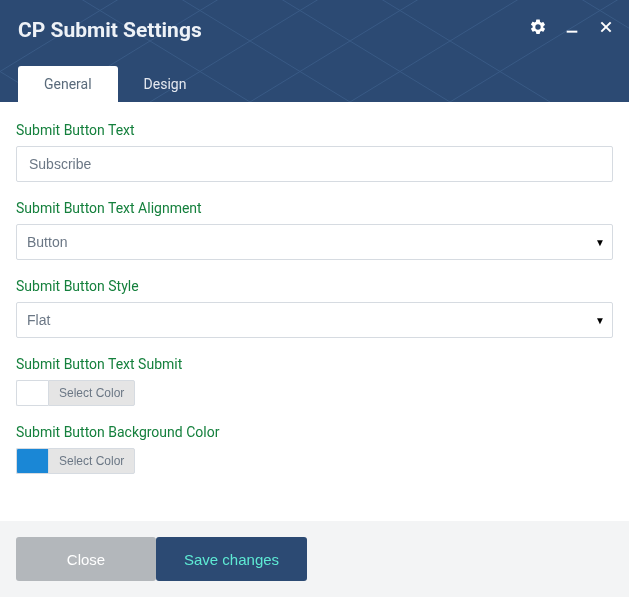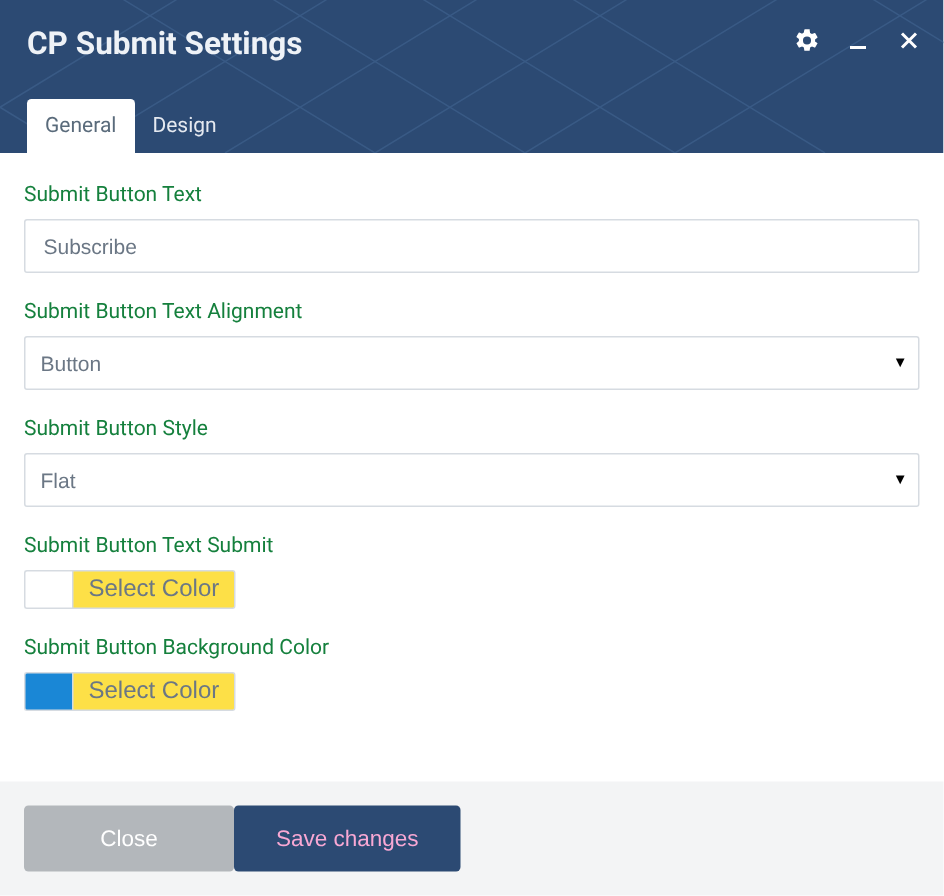--- a/index.html
+++ b/index.html
@@ -47,21 +47,21 @@
     color: #fff;
   }
   .icon svg { display: block; }
   .tabs {
     position: absolute;
     bottom: 0;
     left: 18px;
     display: flex;
   }
   .tab {
-    padding: 10px 12px 10px;
+    padding: 10px 26px 10px;
     font-size: 14px;
     color: #e5e9f0;
     cursor: pointer;
     border-radius: 3px 3px 0 0;
   }
   .tab.active {
     background: #fff;
     color: #5a6b7b;
   }
   .body {
@@ -121,22 +121,22 @@
   .color-swatch {
     width: 32px;
     border: 1px solid #d6dbe1;
     border-right: none;
     border-radius: 2px 0 0 2px;
     background: #fff;
   }
   .color-swatch.blue { background: #1a87d6; }
   .select-color-btn {
     border: 1px solid #d6dbe1;
-    background: #fde047;
-    font-size: 16px;
+    background: #e5e5e5;
+    font-size: 12px;
     color: #6b7785;
     padding: 0 10px;
     cursor: pointer;
     border-radius: 0 2px 2px 0;
   }
   .footer {
     position: absolute;
     bottom: 0; left: 0; right: 0;
     background: #f3f4f5;
     padding: 16px;
@@ -150,21 +150,21 @@
     font-size: 15px;
     cursor: pointer;
   }
   .btn-close {
     background: #b3b7bb;
     color: #fff;
     min-width: 140px;
   }
   .btn-save {
     background: #2c4a73;
-    color: #f9a8d4;
+    color: #5eead4;
   }
 </style>
 </head>
 <body>
 
 <div class="header">
   <div class="header-pattern">
     <svg viewBox="0 0 629 102" preserveAspectRatio="none">
       <g stroke="#395a85" stroke-width="1" fill="none">
         <path d="M-50 102 L150 -20 L350 102"></path>

